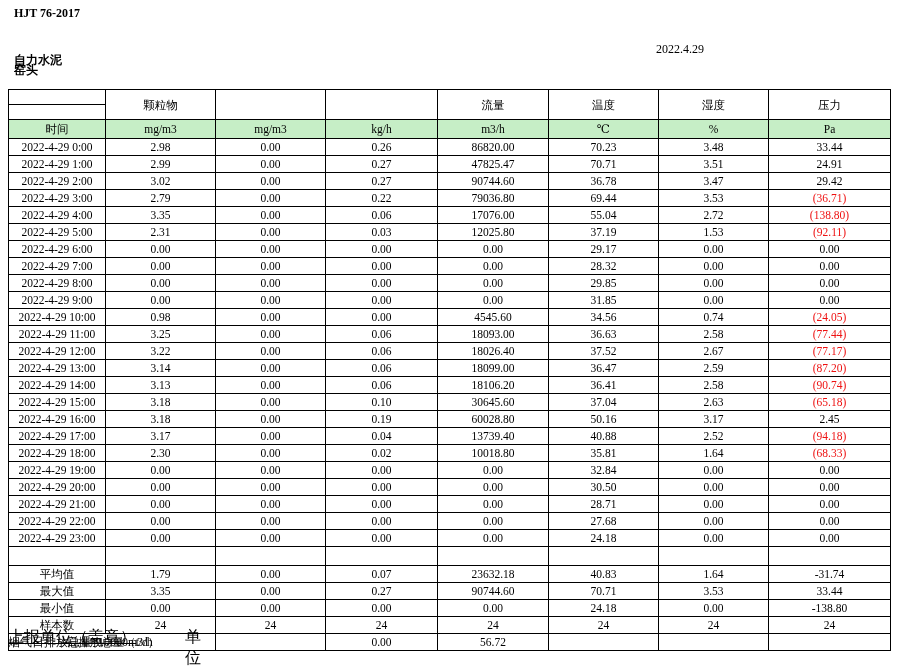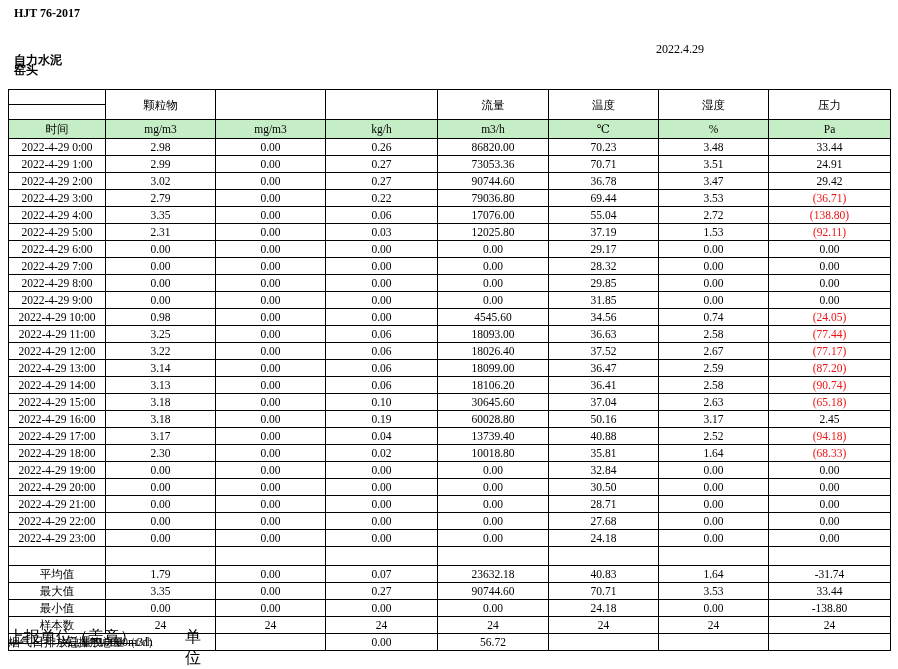--- a/index.html
+++ b/index.html
@@ -89,21 +89,21 @@
           <td>86820.00</td>
           <td>70.23</td>
           <td>3.48</td>
           <td>33.44</td>
         </tr>
         <tr>
           <td class="time-cell">2022-4-29 1:00</td>
           <td>2.99</td>
           <td>0.00</td>
           <td>0.27</td>
-          <td>73053.36</td>
+          <td>47825.47</td>
           <td>70.71</td>
           <td>3.51</td>
           <td>24.91</td>
         </tr>
         <tr>
           <td class="time-cell">2022-4-29 2:00</td>
           <td>3.02</td>
           <td>0.00</td>
           <td>0.27</td>
           <td>90744.60</td>

